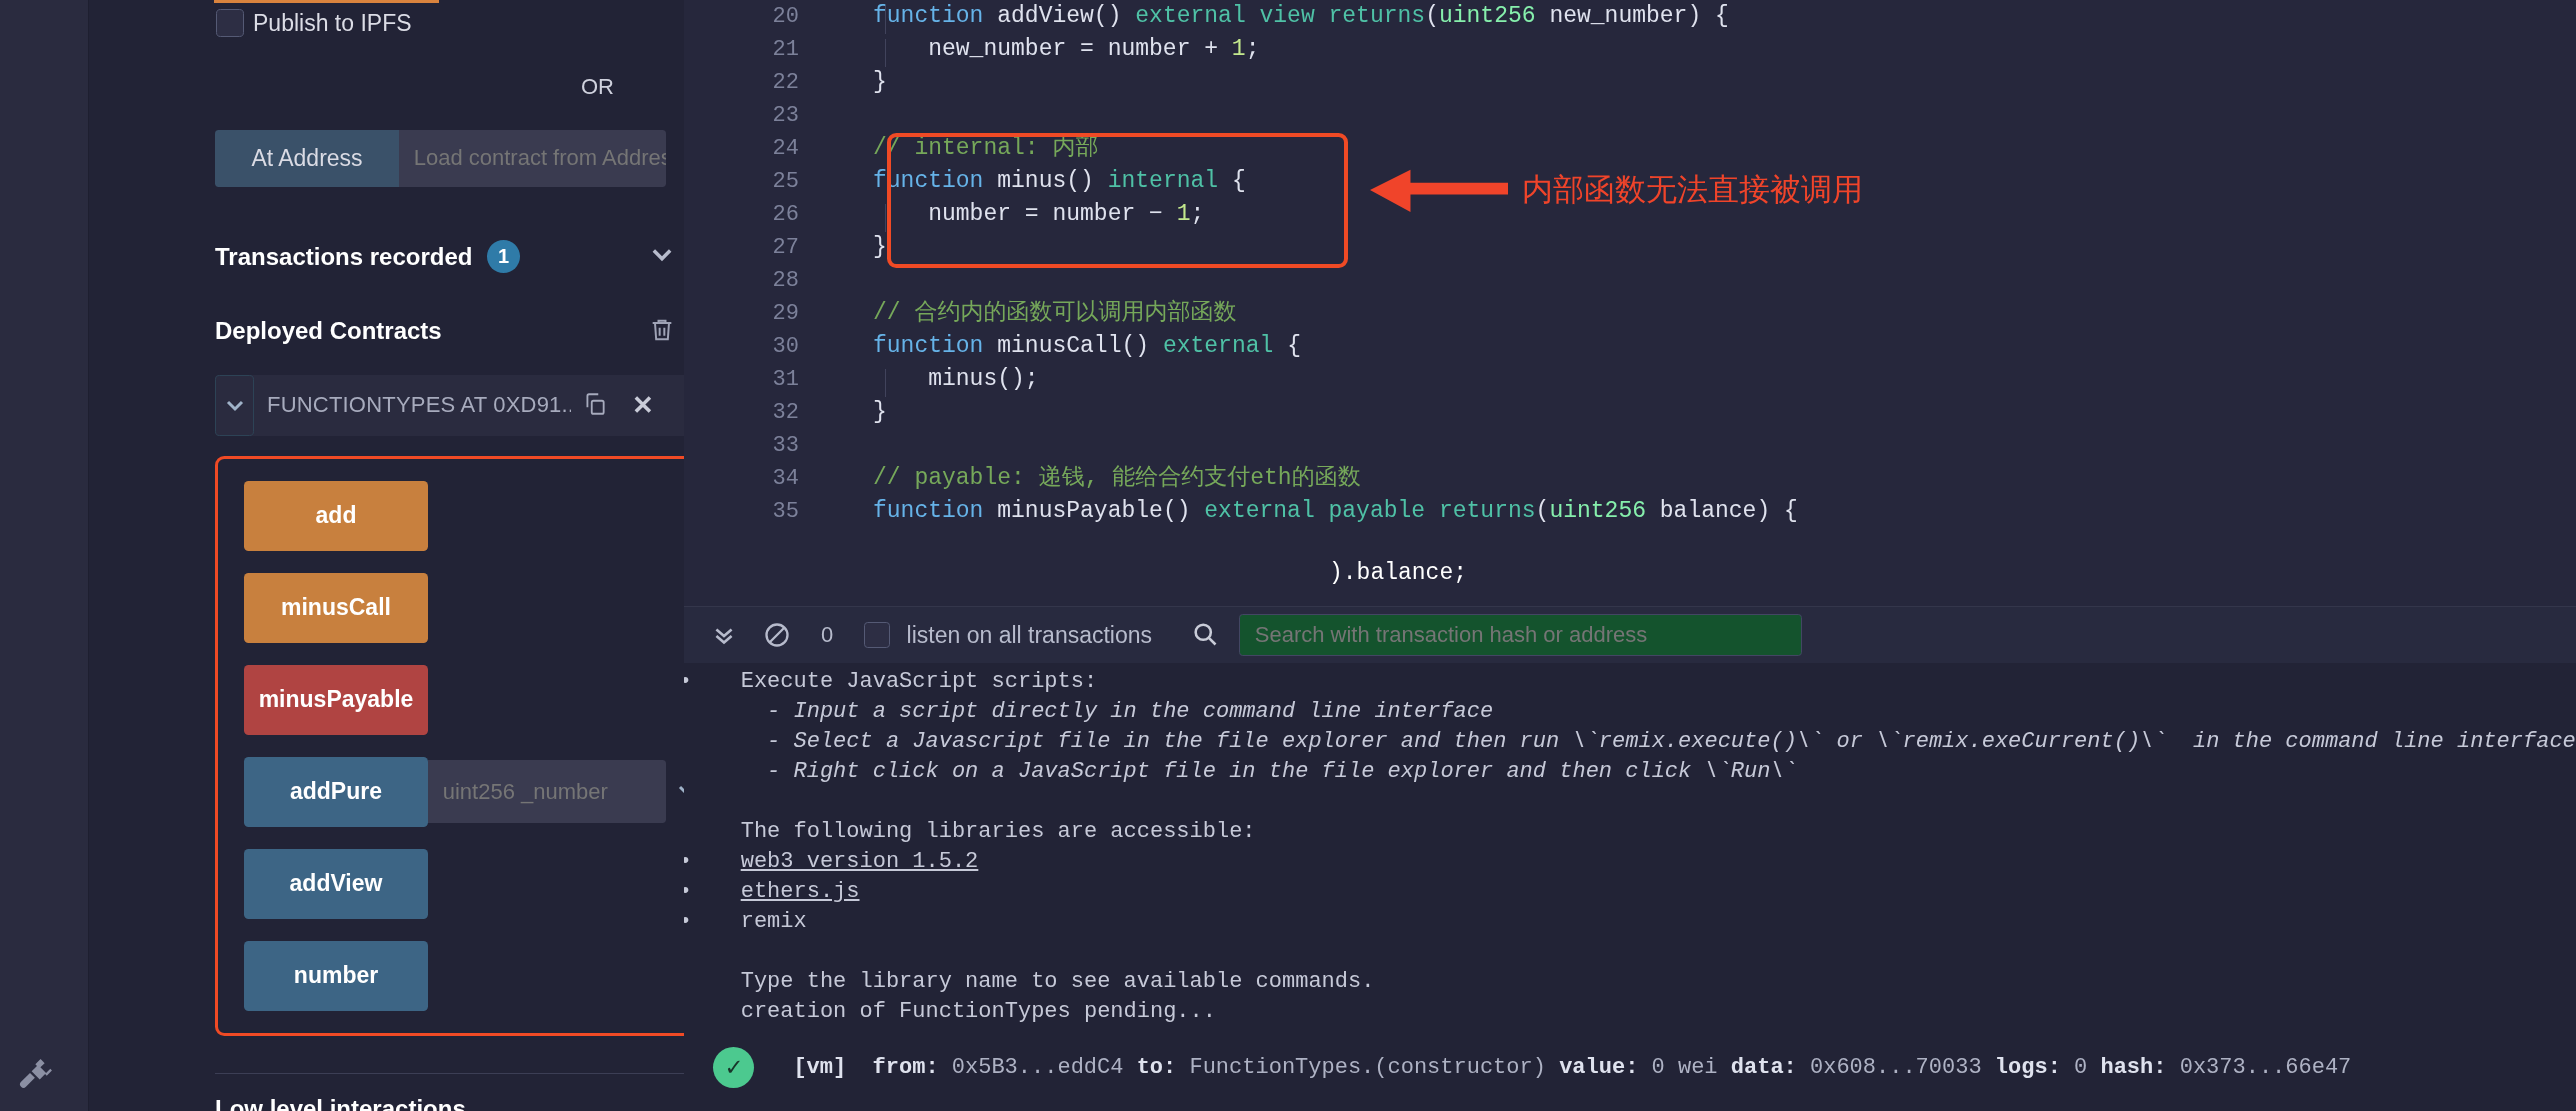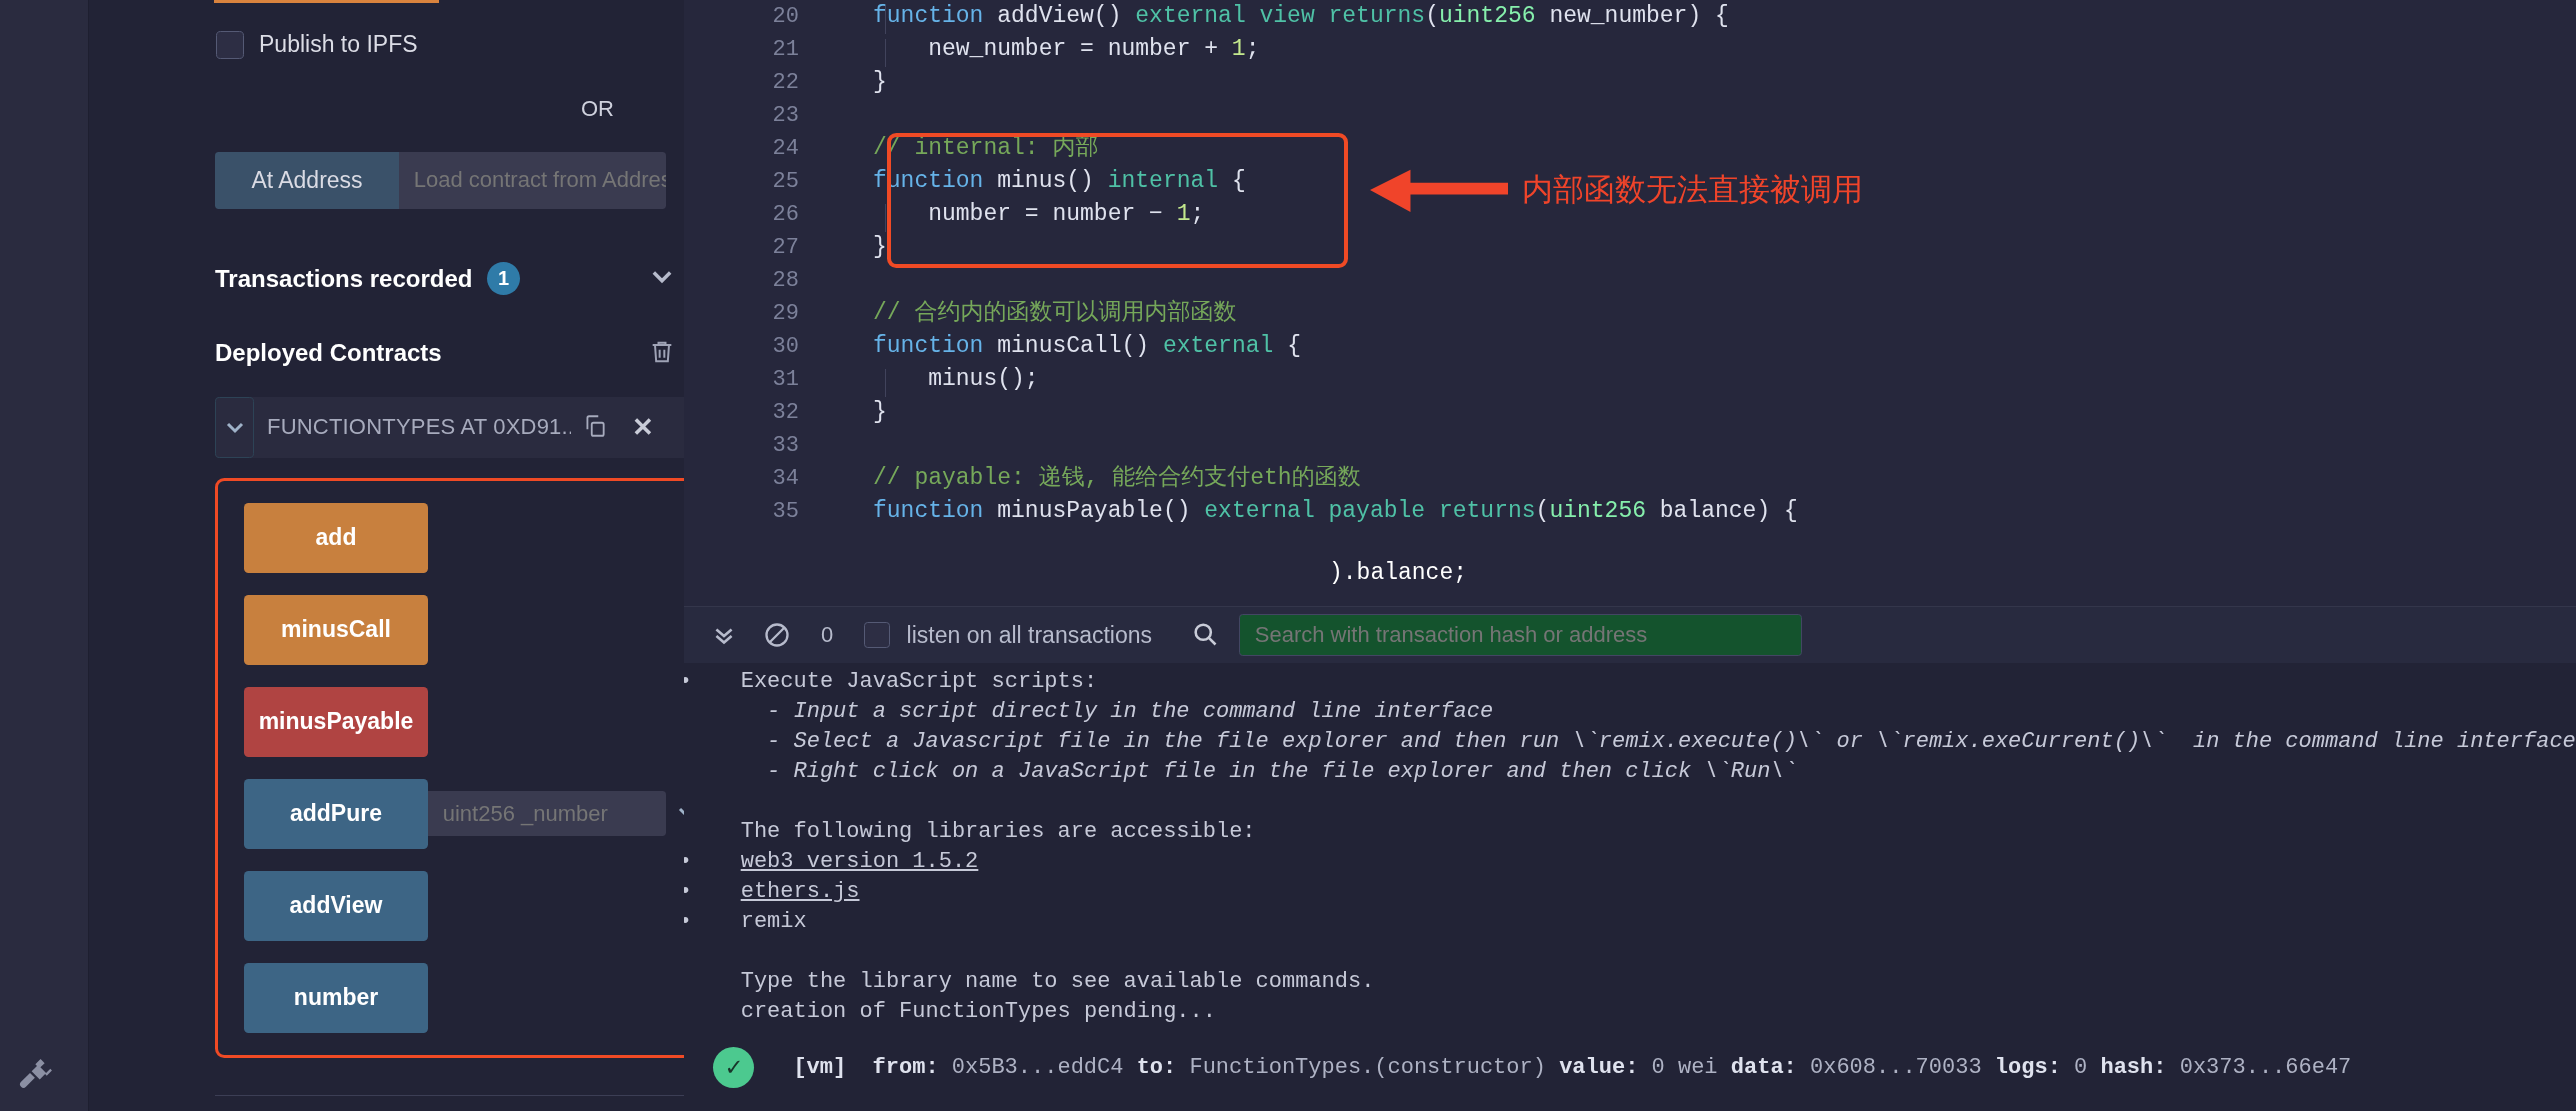--- a/index.html
+++ b/index.html
@@ -50,23 +50,23 @@
   .orange-top-line {
     position: absolute;
     left: 125px;
     top: 0;
     width: 225px;
     height: 2.8px;
     background: #d9833e;
   }
   .row-checkbox {
     display: flex;
-    align-items: flex-start;
-    gap: 15px;
-    margin-top: 31px;
+    align-items: center;
+    gap: 9px;
+    margin-top: 9px;
     padding-left: 101px;
   }
   .cb {
     width: 28px; height: 28px;
     border: 1.8px solid #555a75;
     border-radius: 4.6px;
     background: #2d2e44;
     flex: 0 0 28px;
   }
   .lbl-ipfs { font-size: 23px; color: #dcdde6; }
@@ -194,21 +194,21 @@
     align-items: center;
     justify-content: center;
     flex: 0 0 184px;
     border: none;
     font-family: "Liberation Sans", sans-serif;
   }
   .fn-btn.orange { background: #c8803e; }
   .fn-btn.red    { background: #b04442; }
   .fn-btn.blue   { background: #3d6585; }
   .fn-input {
-    height: 45px;
+    height: 63px;
     width: 238px;
     background: #3a3b50;
     border: none;
     outline: none;
     color: #9a9dae;
     font-size: 22px;
     padding-left: 14.7px;
     border-top-right-radius: 3.7px;
     border-bottom-right-radius: 3.7px;
     font-family: "Liberation Sans", sans-serif;

